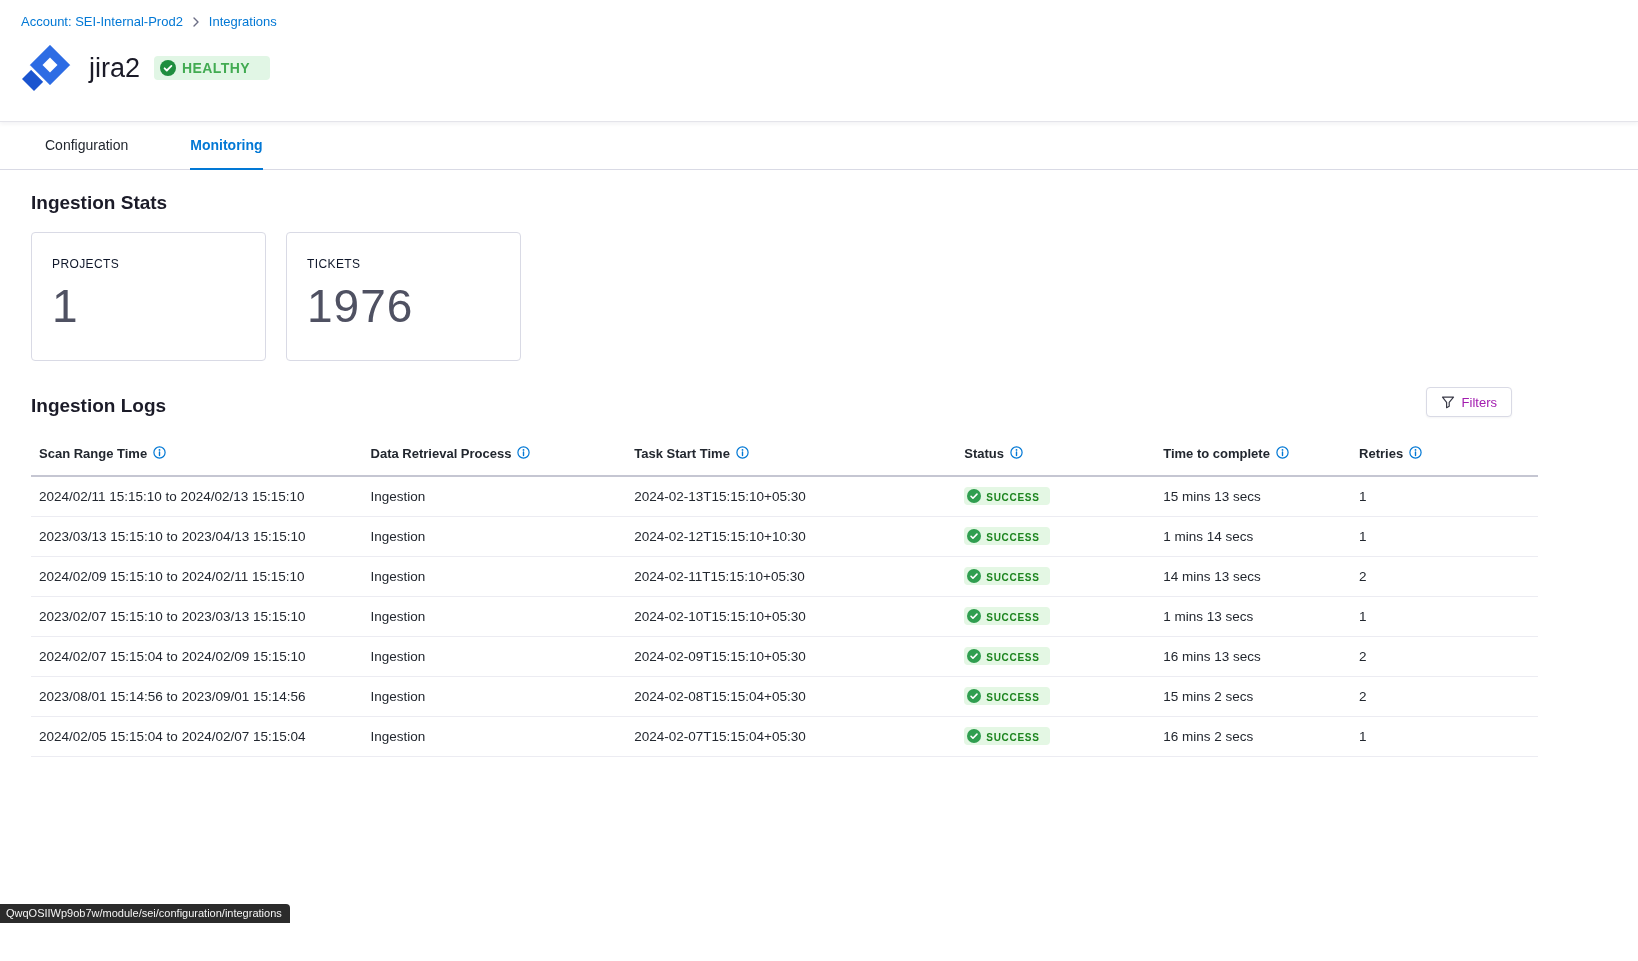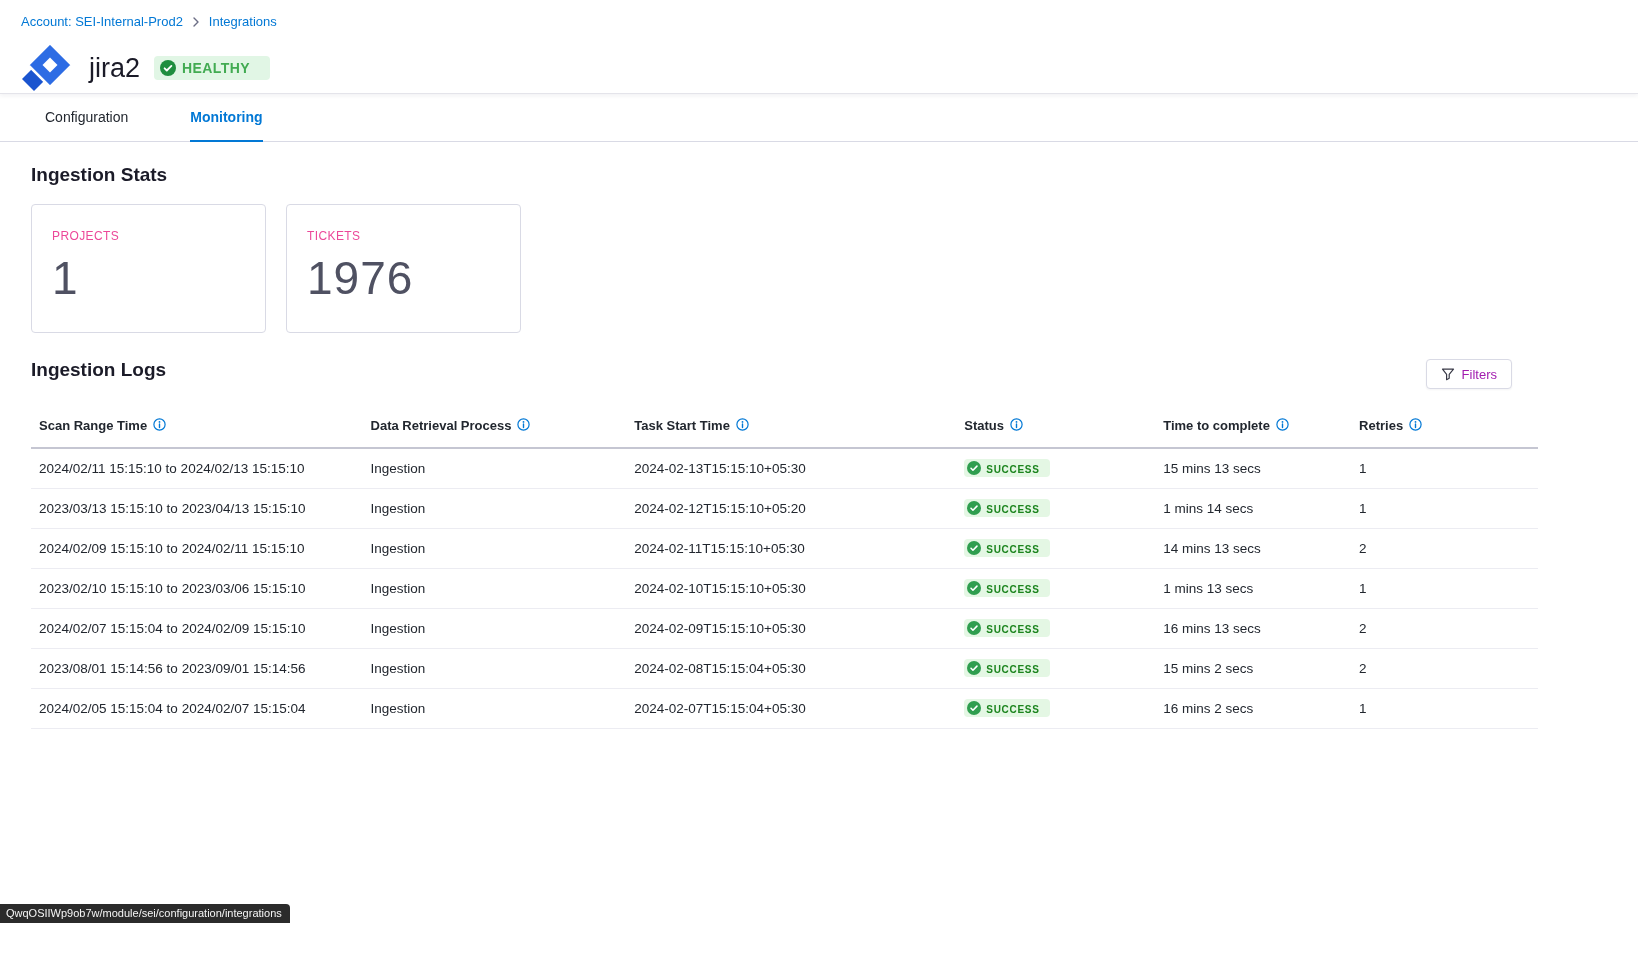--- a/index.html
+++ b/index.html
@@ -10,21 +10,21 @@
     height: 961px;
     background: #ffffff;
     font-family: "Liberation Sans", "DejaVu Sans", sans-serif;
     color: #22272f;
     overflow: hidden;
   }
 
   
   .app-header {
     padding: 14px 0 0 21px;
-    height: 94px;
+    height: 122px;
     background: #fff;
     border-bottom: 1px solid #e4e4ea;
     box-shadow: 0 2px 4px rgba(40,41,61,0.06);
     position: relative;
     z-index: 2;
   }
   .breadcrumb { display:flex; align-items:center; gap:8px; font-size:13px; }
   .breadcrumb a { color:#0278d5; text-decoration:none; cursor:pointer; }
   .crumb-sep { display:inline-flex; align-items:center; }
   .title-row { display:flex; align-items:center; gap:14px; margin-top:12px; }
@@ -52,24 +52,24 @@
   
   .main { padding: 22px 100px 0 31px; }
   .section-heading { font-size:19px; font-weight:700; color:#1b1b28; margin:0 0 18px 0; }
 
   .cards { display:flex; gap:20px; margin-bottom:26px; }
   .stat-card {
     width:235px; height:129px;
     border:1px solid #d9dae5; border-radius:4px; background:#fff;
     padding:24px 20px;
   }
-  .card-label { font-size:12px; font-weight:500; color:#ec4899; letter-spacing:0.4px; }
+  .card-label { font-size:12px; font-weight:500; color:#0f172a; letter-spacing:0.4px; }
   .card-value { font-size:46px; font-weight:400; color:#4f5162; margin-top:8px; letter-spacing:1px; }
 
-  .logs-header { display:flex; justify-content:space-between; align-items:flex-start; margin-bottom:18px; padding-right:26px; }
+  .logs-header { display:flex; justify-content:space-between; align-items:flex-end; margin-bottom:18px; padding-right:26px; }
   .logs-header .section-heading { margin:0; }
   .filters-btn {
     display:inline-flex; align-items:center; gap:7px;
     height:30px; padding:0 14px;
     background:#fff; border:1px solid #d9dae5; border-radius:4px;
     font-family:inherit; font-size:13px; color:#a21caf; cursor:pointer;
     box-shadow:0 1px 2px rgba(40,41,61,0.05);
   }
 
   
@@ -232,21 +232,21 @@
                   <path d="M4.6 8.3l2.2 2.2 4.6-4.6" fill="none" stroke="#fff" stroke-width="1.8" stroke-linecap="round" stroke-linejoin="round"></path>
                 </svg>
                 <span>SUCCESS</span>
               </span></td>
           <td>15 mins 13 secs</td>
           <td>1</td>
         </tr>
         <tr>
           <td>2023/03/13 15:15:10 to 2023/04/13 15:15:10</td>
           <td>Ingestion</td>
-          <td>2024-02-12T15:15:10+05:20</td>
+          <td>2024-02-12T15:15:10+10:30</td>
           <td><span class="success-badge">
                 <svg width="14" height="14" viewBox="0 0 16 16">
                   <circle cx="8" cy="8" r="8" fill="#2f9e4f"></circle>
                   <path d="M4.6 8.3l2.2 2.2 4.6-4.6" fill="none" stroke="#fff" stroke-width="1.8" stroke-linecap="round" stroke-linejoin="round"></path>
                 </svg>
                 <span>SUCCESS</span>
               </span></td>
           <td>1 mins 14 secs</td>
           <td>1</td>
         </tr>
@@ -258,21 +258,21 @@
                 <svg width="14" height="14" viewBox="0 0 16 16">
                   <circle cx="8" cy="8" r="8" fill="#2f9e4f"></circle>
                   <path d="M4.6 8.3l2.2 2.2 4.6-4.6" fill="none" stroke="#fff" stroke-width="1.8" stroke-linecap="round" stroke-linejoin="round"></path>
                 </svg>
                 <span>SUCCESS</span>
               </span></td>
           <td>14 mins 13 secs</td>
           <td>2</td>
         </tr>
         <tr>
-          <td>2023/02/10 15:15:10 to 2023/03/06 15:15:10</td>
+          <td>2023/02/07 15:15:10 to 2023/03/13 15:15:10</td>
           <td>Ingestion</td>
           <td>2024-02-10T15:15:10+05:30</td>
           <td><span class="success-badge">
                 <svg width="14" height="14" viewBox="0 0 16 16">
                   <circle cx="8" cy="8" r="8" fill="#2f9e4f"></circle>
                   <path d="M4.6 8.3l2.2 2.2 4.6-4.6" fill="none" stroke="#fff" stroke-width="1.8" stroke-linecap="round" stroke-linejoin="round"></path>
                 </svg>
                 <span>SUCCESS</span>
               </span></td>
           <td>1 mins 13 secs</td>

